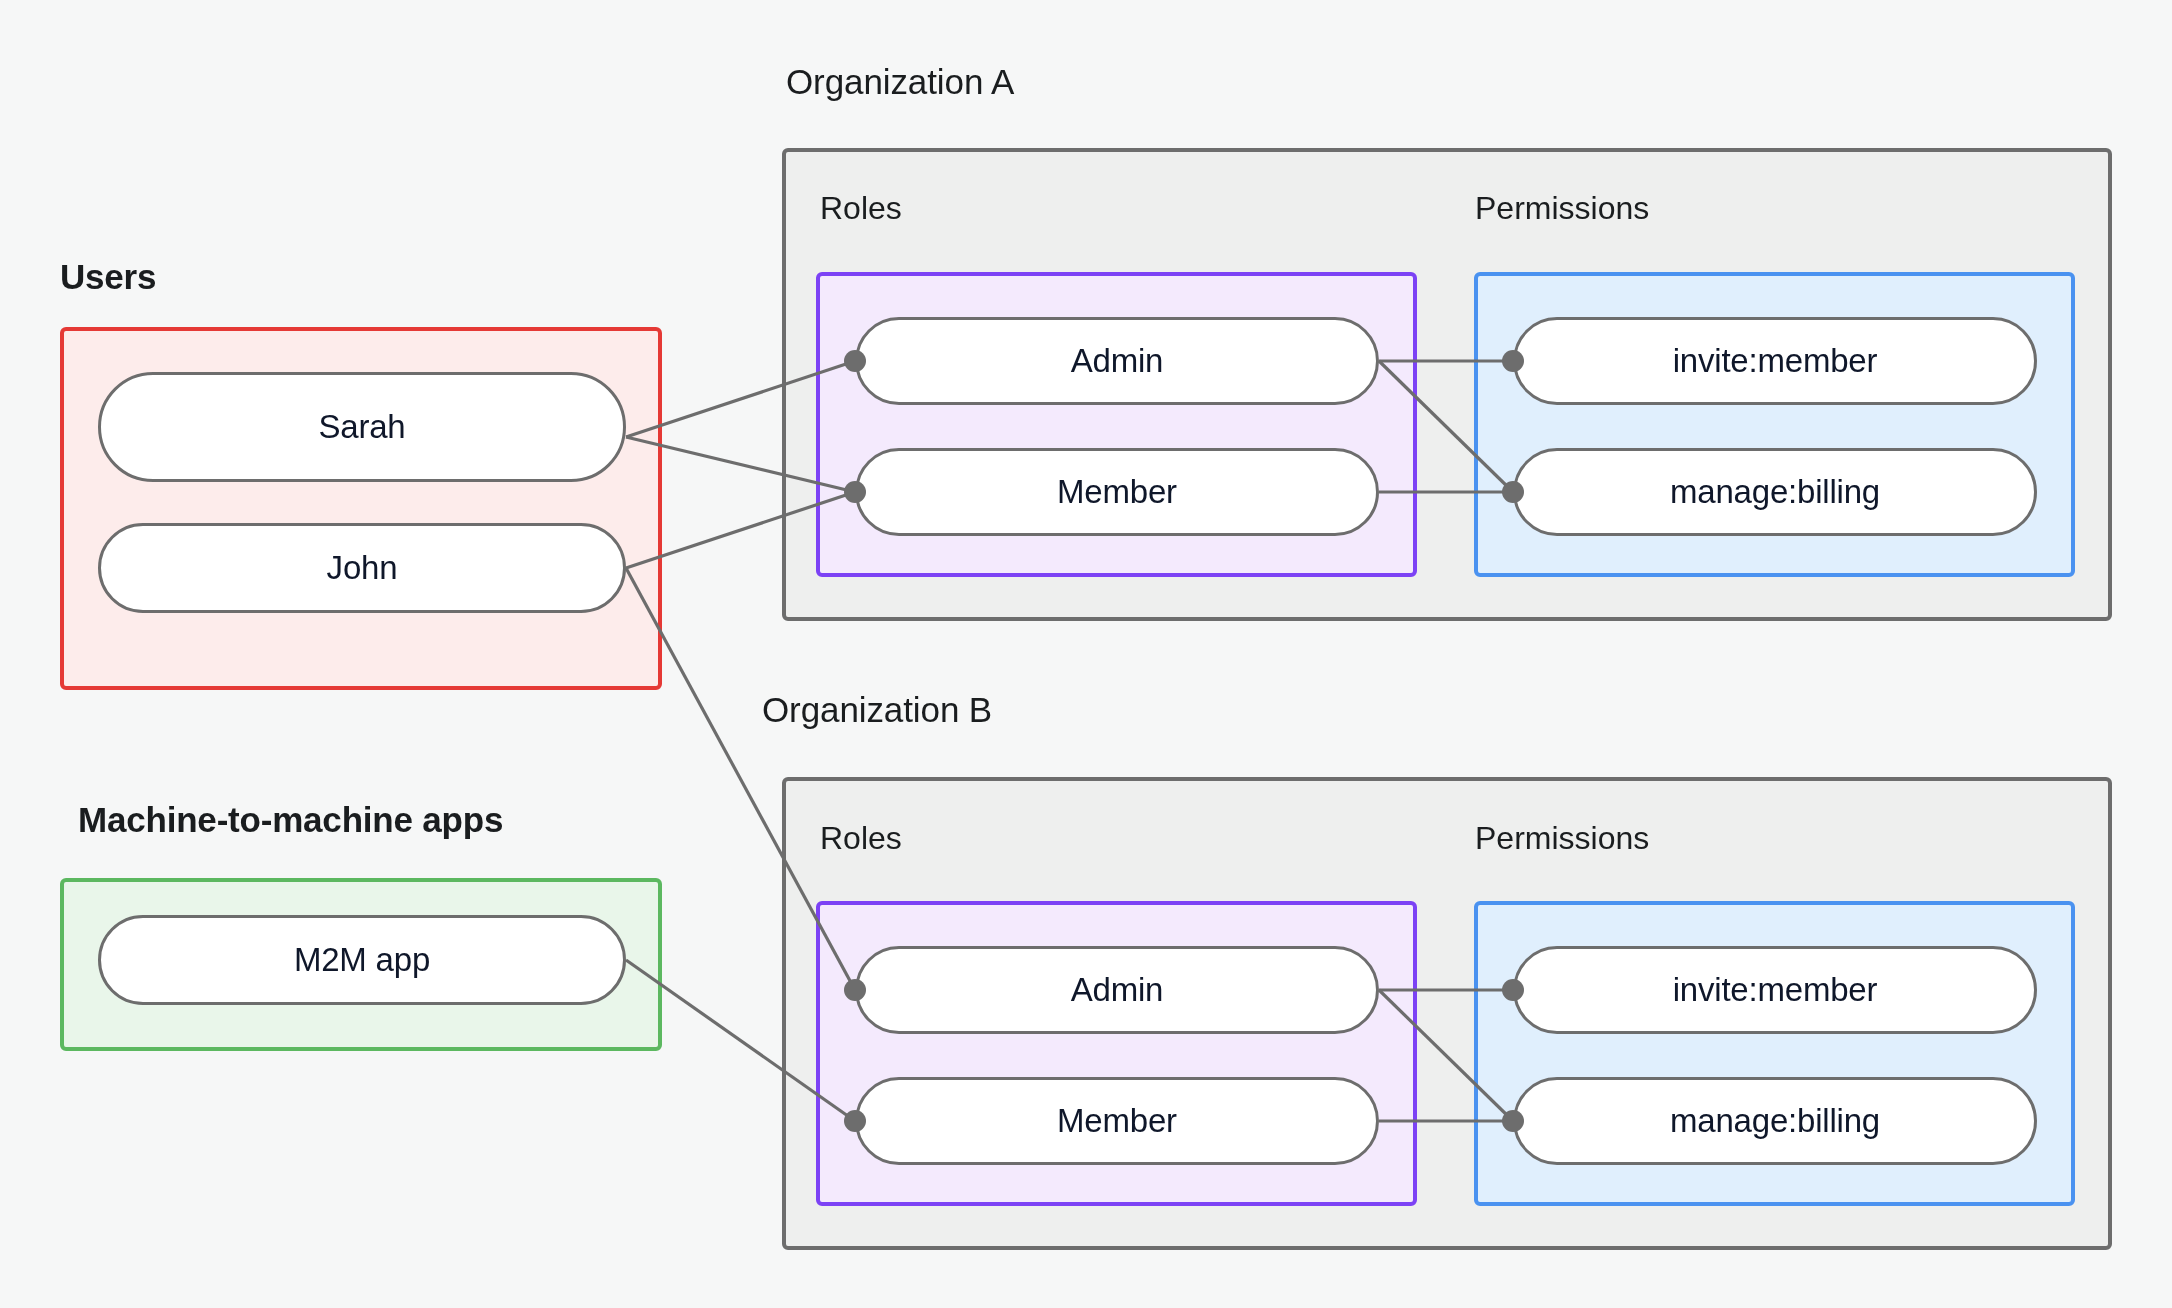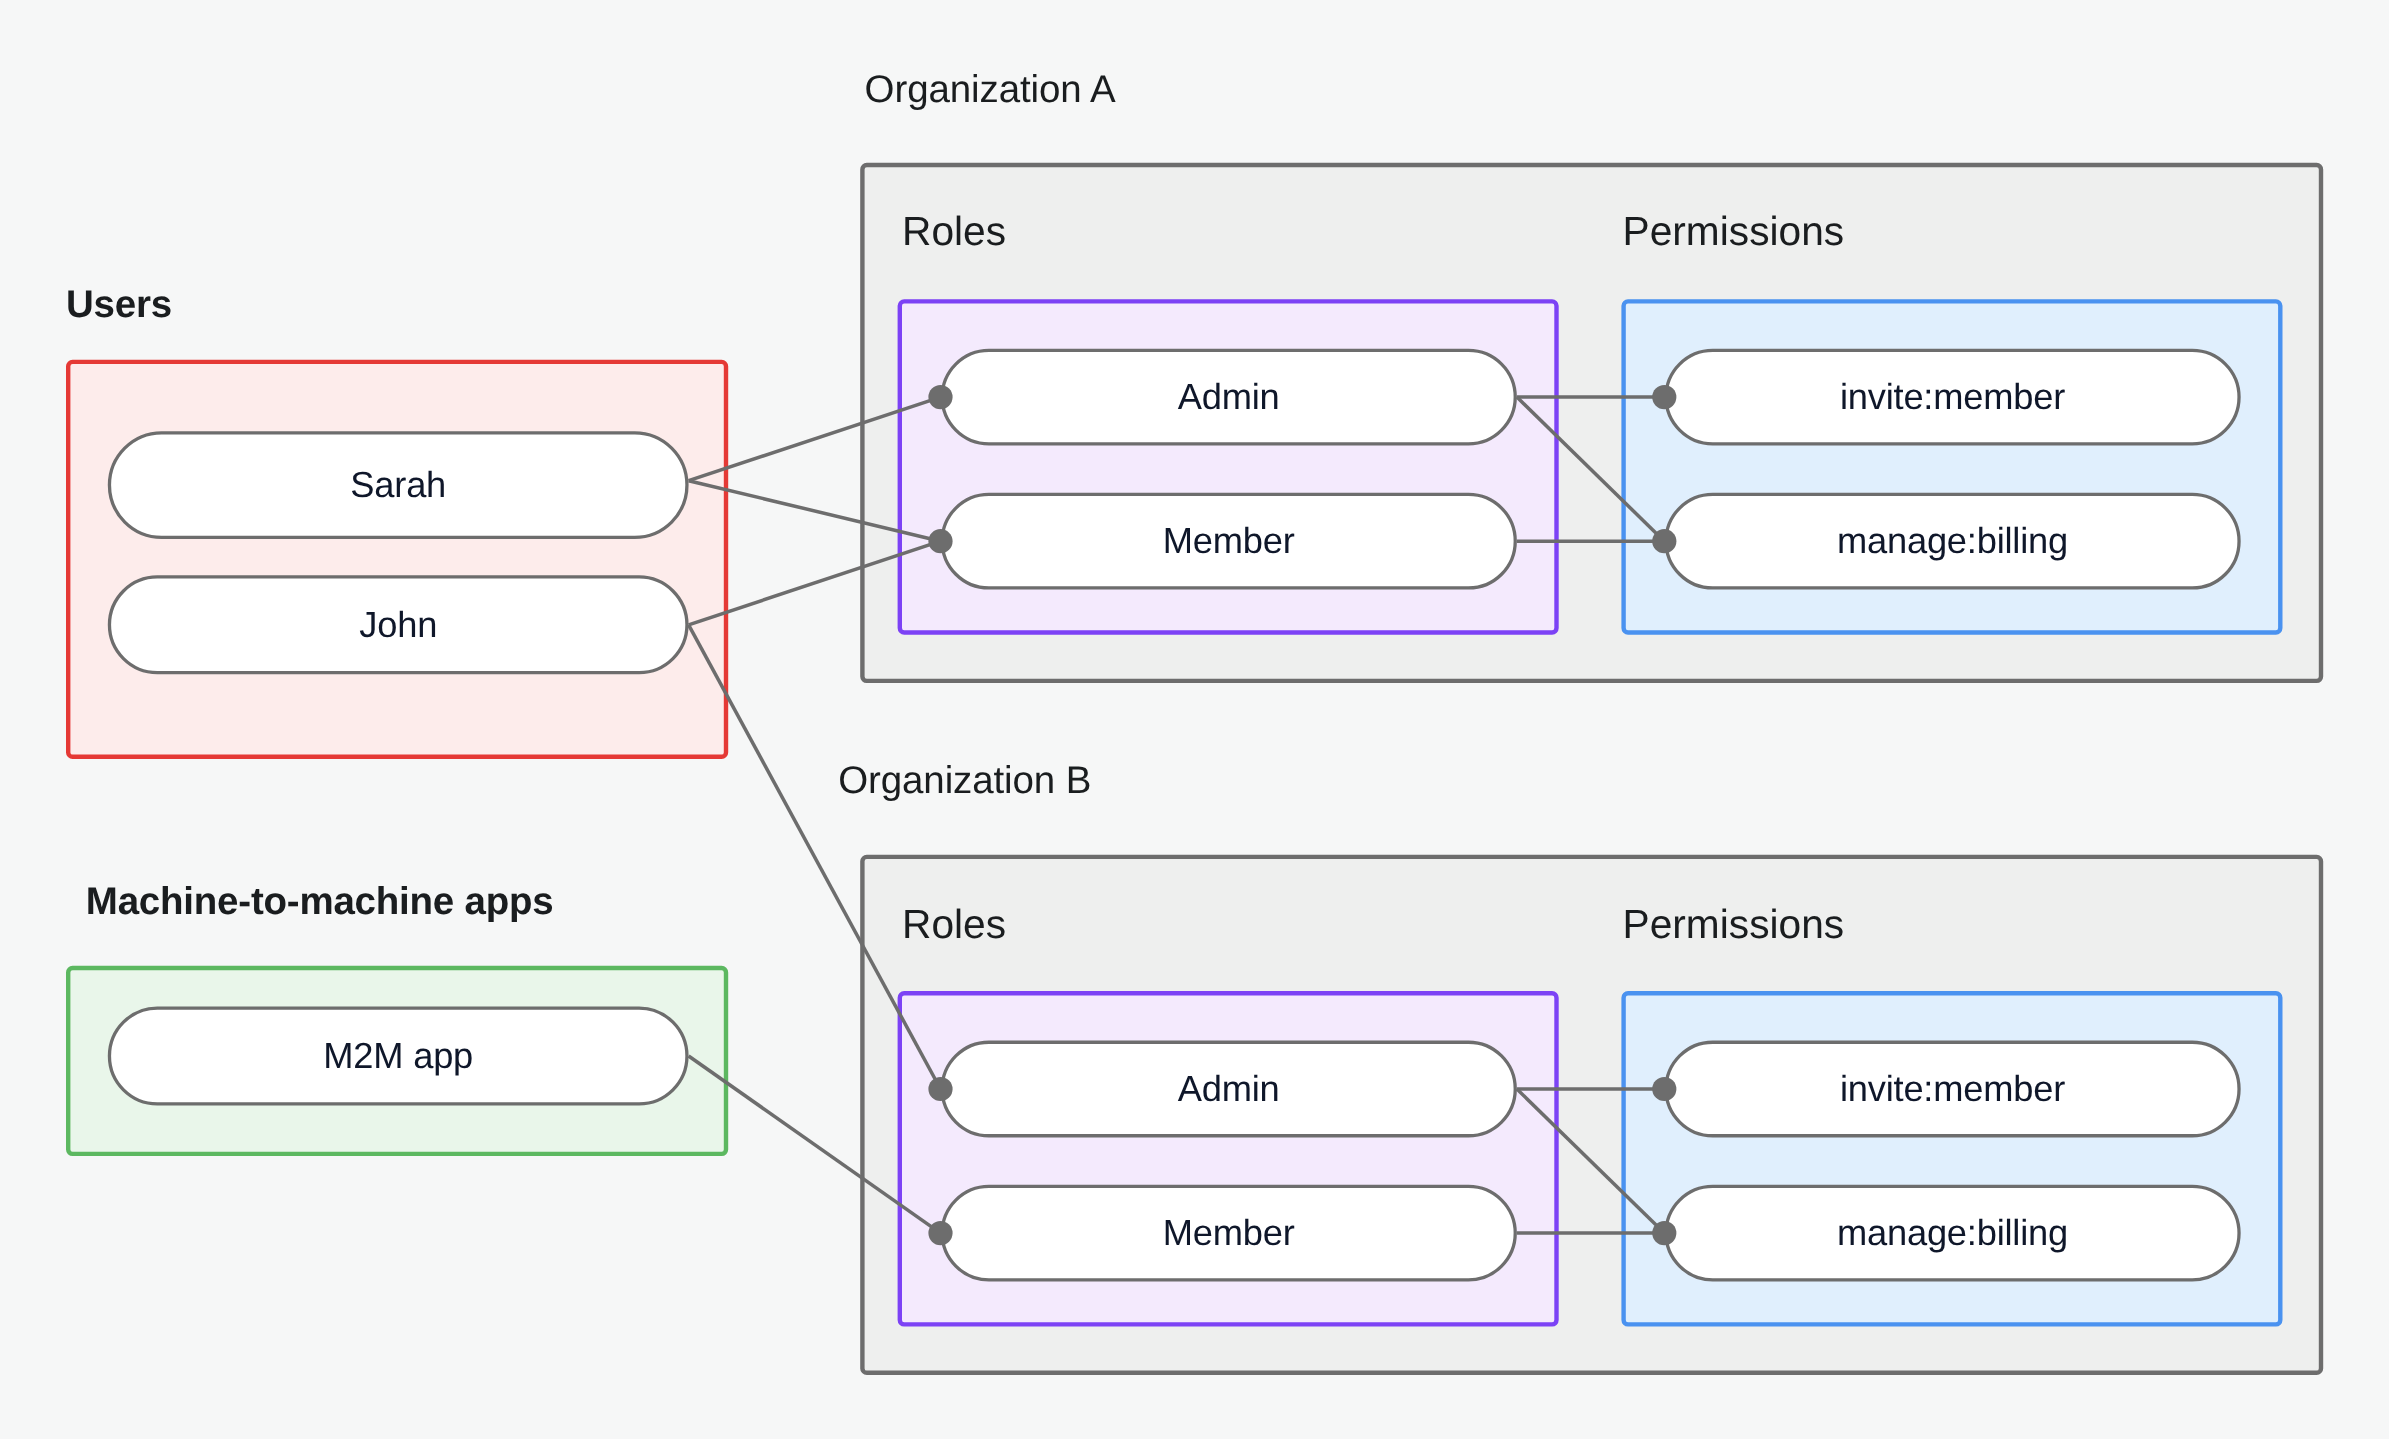--- a/index.html
+++ b/index.html
@@ -32,21 +32,21 @@
     position: absolute;
     font-size: 35px;
     font-weight: 400;
     color: #1a1d1f;
     letter-spacing: -0.1px;
     white-space: nowrap;
     text-align: right;
   }
   .group-caption {
     position: absolute;
-    font-size: 37px;
+    font-size: 32px;
     font-weight: 400;
     color: #1a1d1f;
     white-space: nowrap;
   }
 
   
   .frame {
     position: absolute;
     box-sizing: border-box;
     border-radius: 6px;
@@ -108,21 +108,21 @@
 </style>
 </head>
 <body>
 
 <div id="stage">
 
   <div class="caption" style="left:60px; top:245px;margin-top:12px;">Users</div>
 
   <div class="frame frame-users" style="left:60px; top:327px; width:602px; height:363px;"></div>
 
-  <div class="pill" style="left:98px; top:392px; width:528px; height:98px;">Sarah</div>
+  <div class="pill" style="left:98px; top:372px; width:528px; height:110px;">Sarah</div>
 
   <div class="pill" style="left:98px; top:523px; width:528px; height:90px;">John</div>
 
   <div class="caption" style="left:60px; top:800px;margin-left:18px;">Machine-to-machine apps</div>
 
   <div class="frame frame-m2m" style="left:60px; top:878px; width:602px; height:173px;"></div>
 
   <div class="pill" style="left:98px; top:915px; width:528px; height:90px;">M2M app</div>
 
   <div class="org-caption" style="left:786px; top:62px;">Organization A</div>

